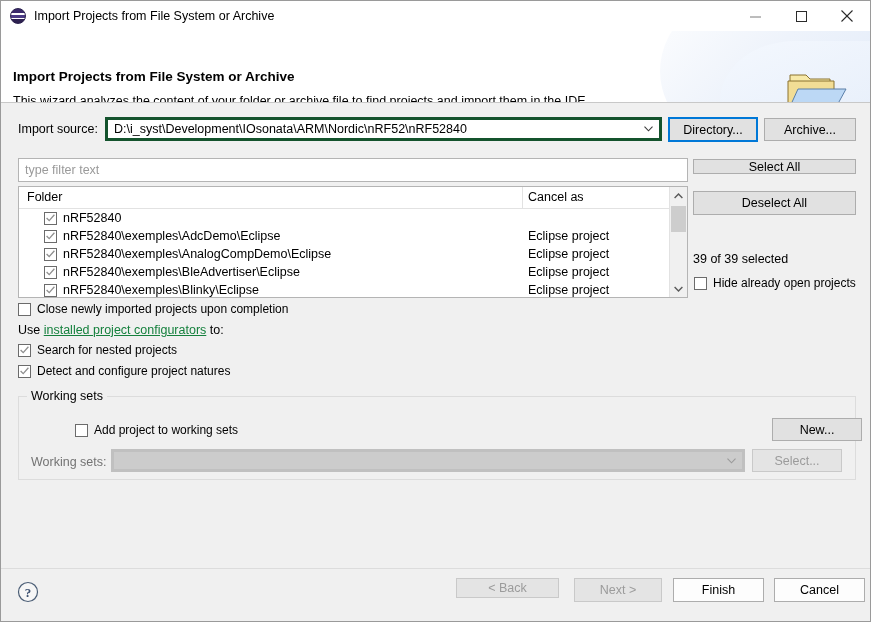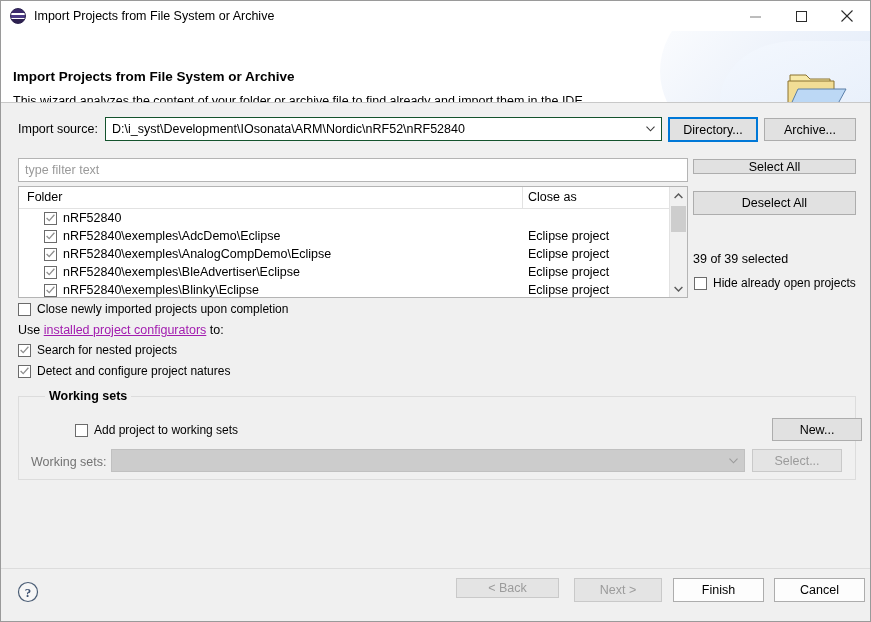--- a/index.html
+++ b/index.html
@@ -137,21 +137,21 @@
     position: absolute;
     font-size: 12.5px;
     color: #000000;
   }
 
   
   .combo {
     position: absolute;
     box-sizing: border-box;
     background: #ffffff;
-    border: 1px solid #14532d;
+    border: 3px solid #14532d;
     display: flex;
     align-items: center;
     padding: 0 2px 0 6px;
     font-size: 12.5px;
     color: #000000;
   }
   .combo .val { flex: 1 1 auto; white-space: nowrap; overflow: hidden; }
   .combo .arrow {
     width: 17px;
     height: 100%;
@@ -300,29 +300,28 @@
 
   
   .group {
     position: absolute;
     box-sizing: border-box;
     border: 1px solid #dcdcdc;
   }
   .group-title {
     position: absolute;
     top: -8px;
-    left: 26px;
+    left: 8px;
     background: #f0f0f0;
     padding: 0 4px;
     font-size: 12.5px;
-    font-weight: bold;
   }
 
   .link {
-    color: #a21caf;
+    color: #15803d;
     text-decoration: underline;
     cursor: pointer;
   }
 
   .static {
     position: absolute;
     font-size: 12.5px;
     white-space: nowrap;
   }
 
@@ -367,21 +366,21 @@
             <line x1="11.5" y1="0.5" x2="0.5" y2="11.5" stroke="#2b2b2b" stroke-width="1.1"></line>
           </svg>
       </div>
     </div>
   </div>
 
   <div class="header">
     <div class="header-swoosh"></div>
     <div class="header-swoosh2"></div>
     <div class="header-title">Import Projects from File System or Archive</div>
-    <div class="header-desc">This wizard analyzes the content of your folder or archive file to find already and import them in the IDE.</div>
+    <div class="header-desc">This wizard analyzes the content of your folder or archive file to find projects and import them in the IDE.</div>
     <svg class="folder-icon" viewBox="0 0 62 46">
       <path d="M4 10 L4 6 L20 6 L24 10 L44 10 L44 16 L4 16 Z" fill="#f7e9a8" stroke="#8a7231" stroke-width="1"></path>
       <path d="M2 12 L2 42 L48 42 L48 12 Z" fill="#f2dd95" stroke="#8a7231" stroke-width="1"></path>
       <path d="M12 20 L60 20 L48 42 L2 42 Z" fill="#bcd8f5" stroke="#5a7ea8" stroke-width="1"></path>
     </svg>
   </div>
 
   <div class="content">
 
     <div class="row-label" style="left:17px; top:19px;">Import source:</div>
@@ -405,21 +404,21 @@
     <div class="static" style="left:692px; top:149px;">39 of 39 selected</div>
     <div class="chkline" style="left:693px; top:173px;">
       <span class="cbox"></span>
       <span>Hide already open projects</span>
     </div>
 
     <div class="tree" style="left:17px; top:83px; width:670px; height:112px;">
       <div class="tree-head">
         <span class="th" style="left:8px;">Folder</span>
         <span class="th sep" style="left:503px;"></span>
-        <span class="th" style="left:509px;">Close as</span>
+        <span class="th" style="left:509px;">Cancel as</span>
       </div>
       <div class="tree-rows">
         <div class="trow">
           <span class="cbox cb">
             <svg width="9" height="8" viewBox="0 0 9 8">
                 <path d="M0.6 4 L3.2 6.6 L8.4 0.8" fill="none" stroke="#8e8e8e" stroke-width="1.3"></path>
               </svg>
           </span>
           <span class="label">nRF52840</span>
           <span class="importas"></span>

